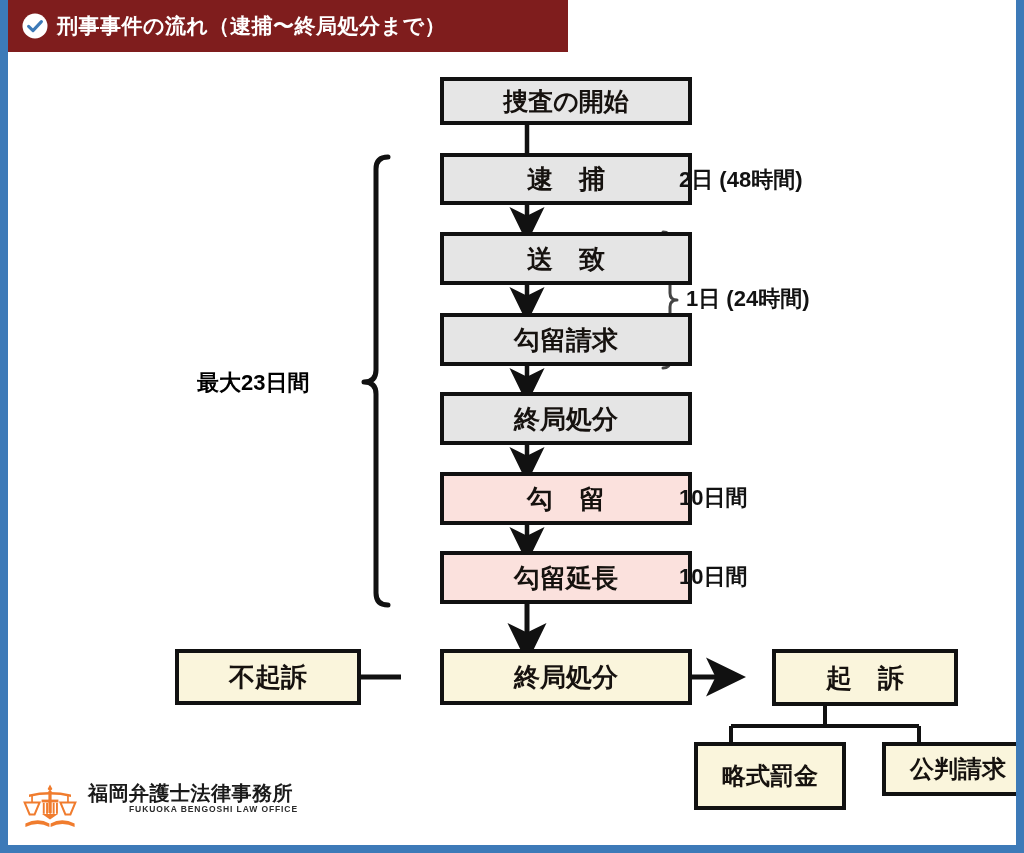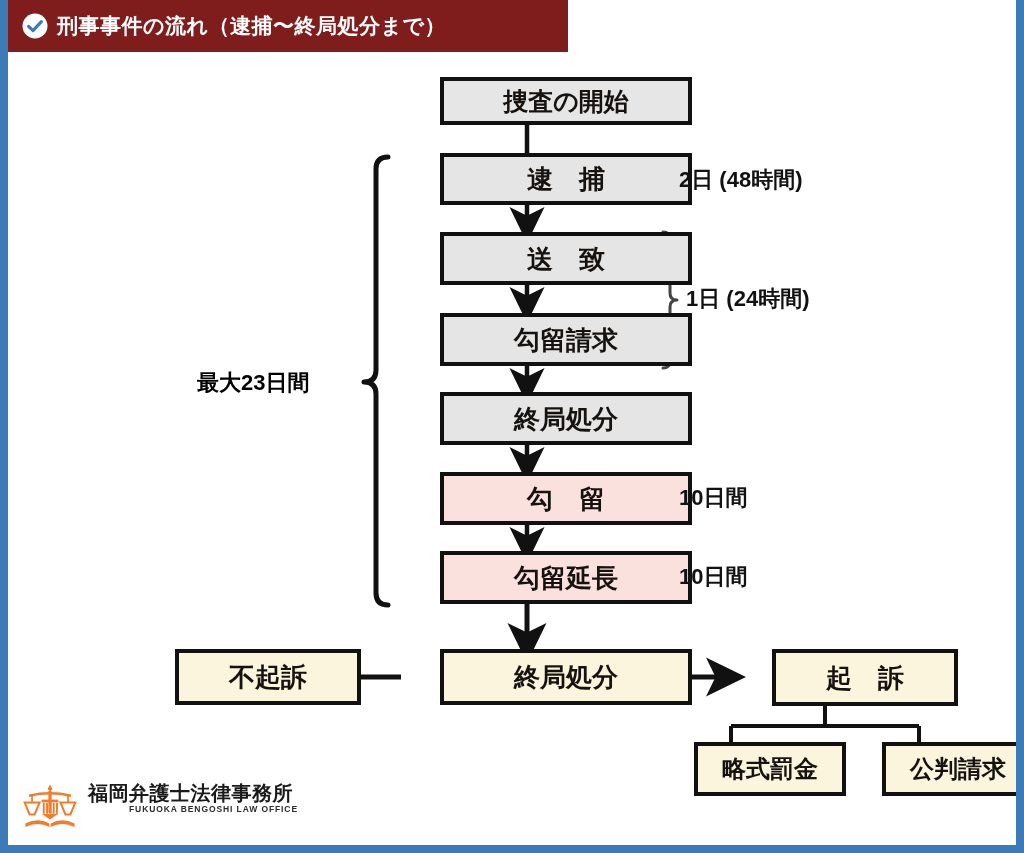--- a/index.html
+++ b/index.html
@@ -186,21 +186,21 @@
     </div>
 
     <div class="node cream" style="left:136px; top:657px; width:186px; height:56px; font-size:26px;">
       <span>不起訴</span>
     </div>
 
     <div class="node cream" style="left:733px; top:657px; width:186px; height:57px; font-size:26px;justify-content:center;">
       <span>起　訴</span>
     </div>
 
-    <div class="node cream" style="left:655px; top:750px; width:152px; height:54px; font-size:24px;">
+    <div class="node cream" style="left:655px; top:750px; width:152px; height:68px; font-size:24px;">
       <span>略式罰金</span>
     </div>
 
     <div class="node cream" style="left:843px; top:750px; width:152px; height:54px; font-size:24px;">
       <span>公判請求</span>
     </div>
 
     <div class="side-label" style="left:679px; top:177px;">2日 (48時間)</div>
 
     <div class="side-label" style="left:686px; top:296px;">1日 (24時間)</div>

